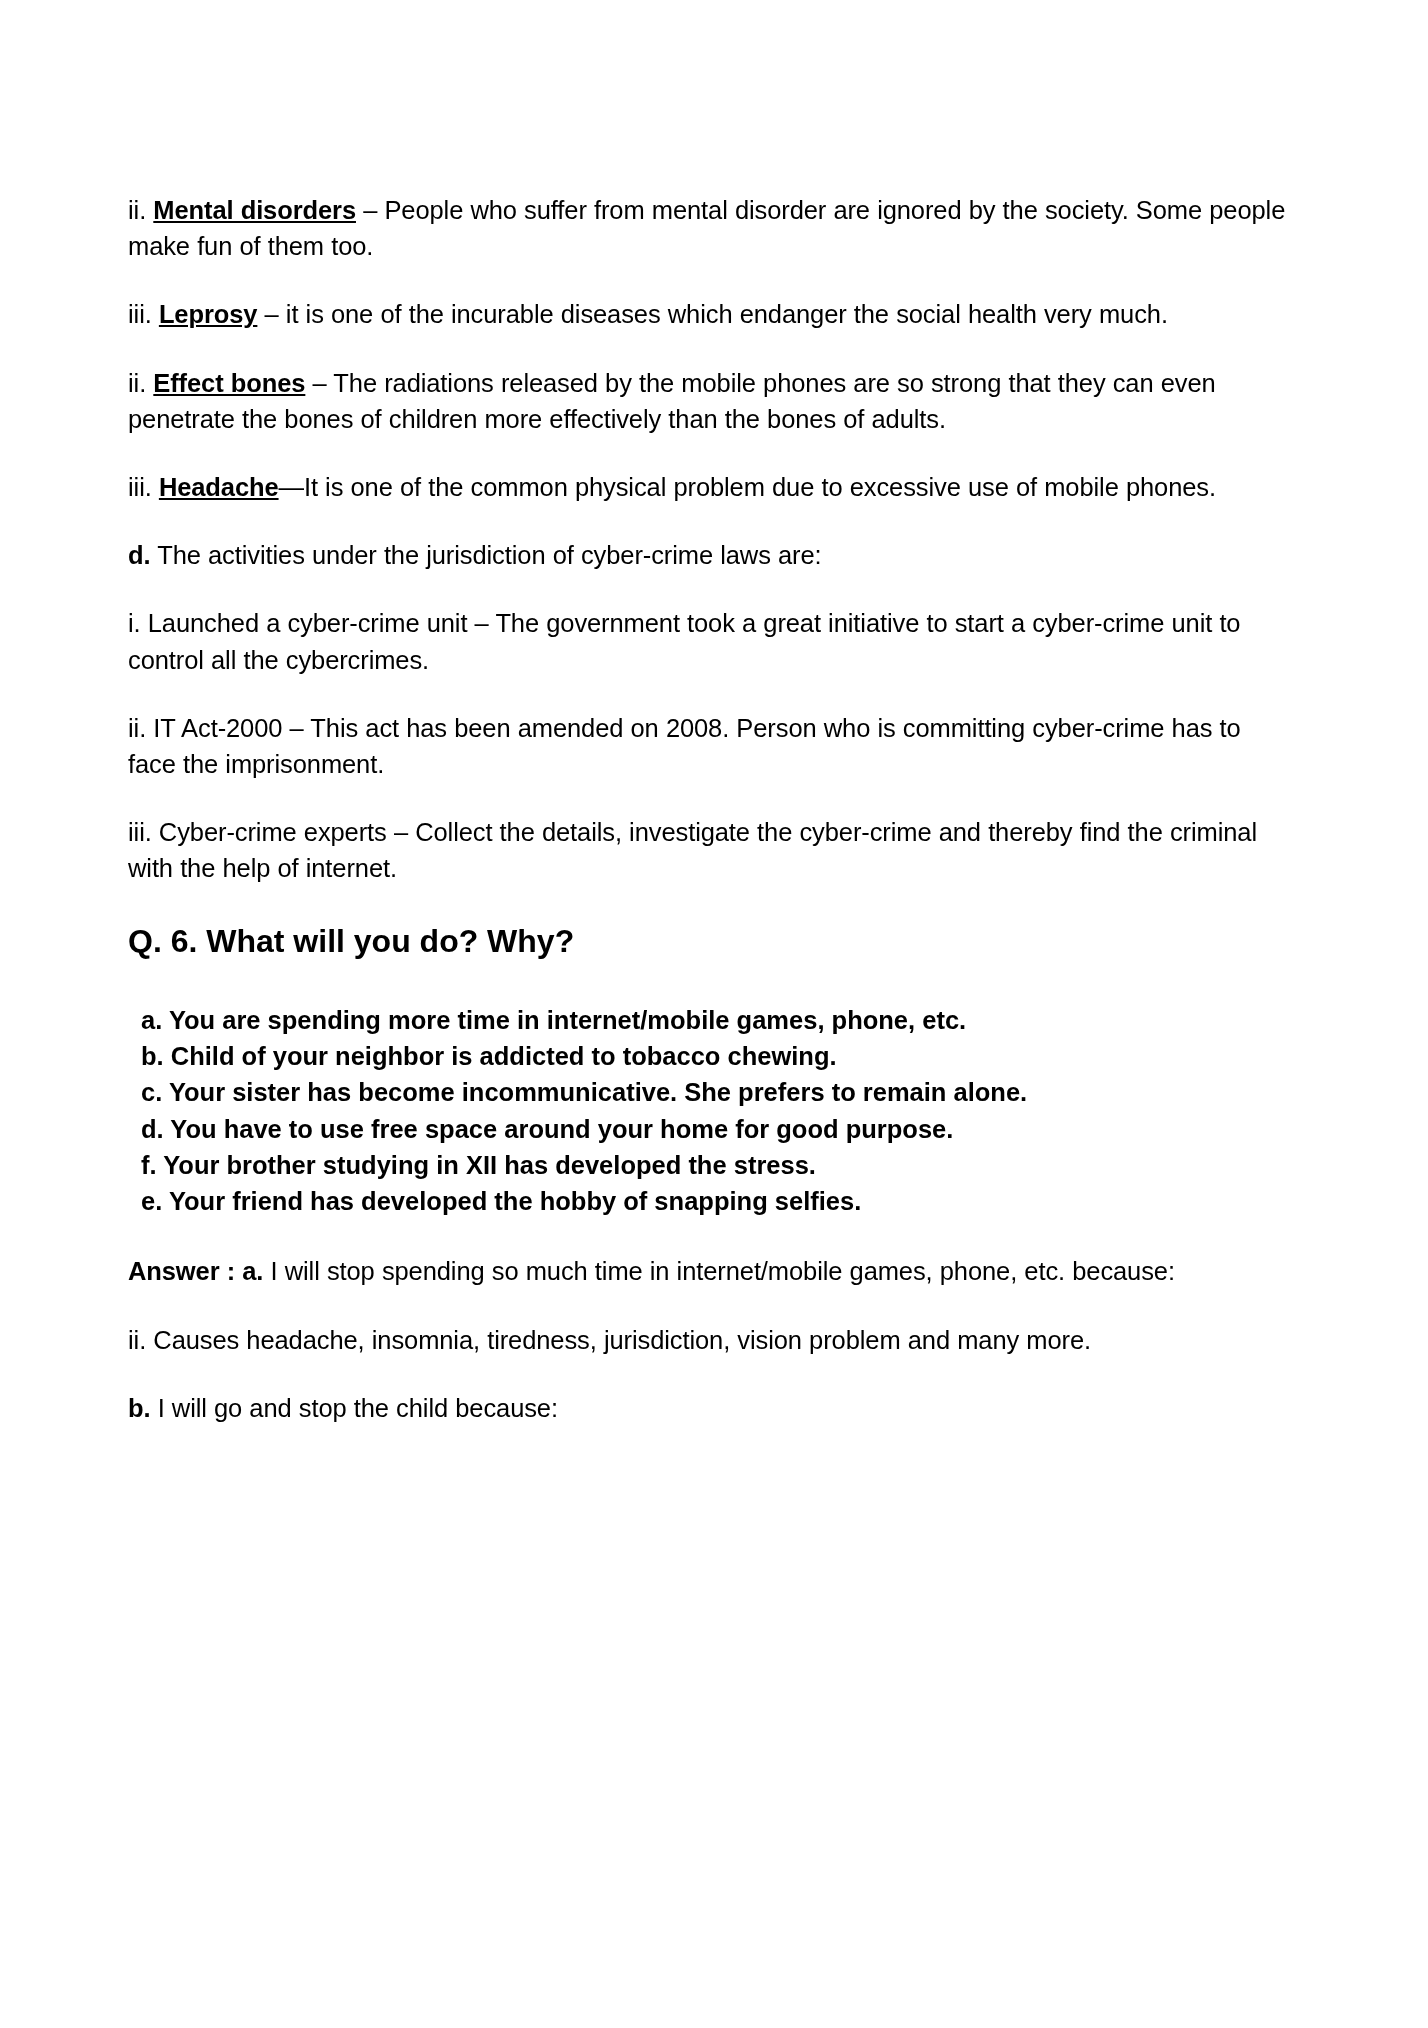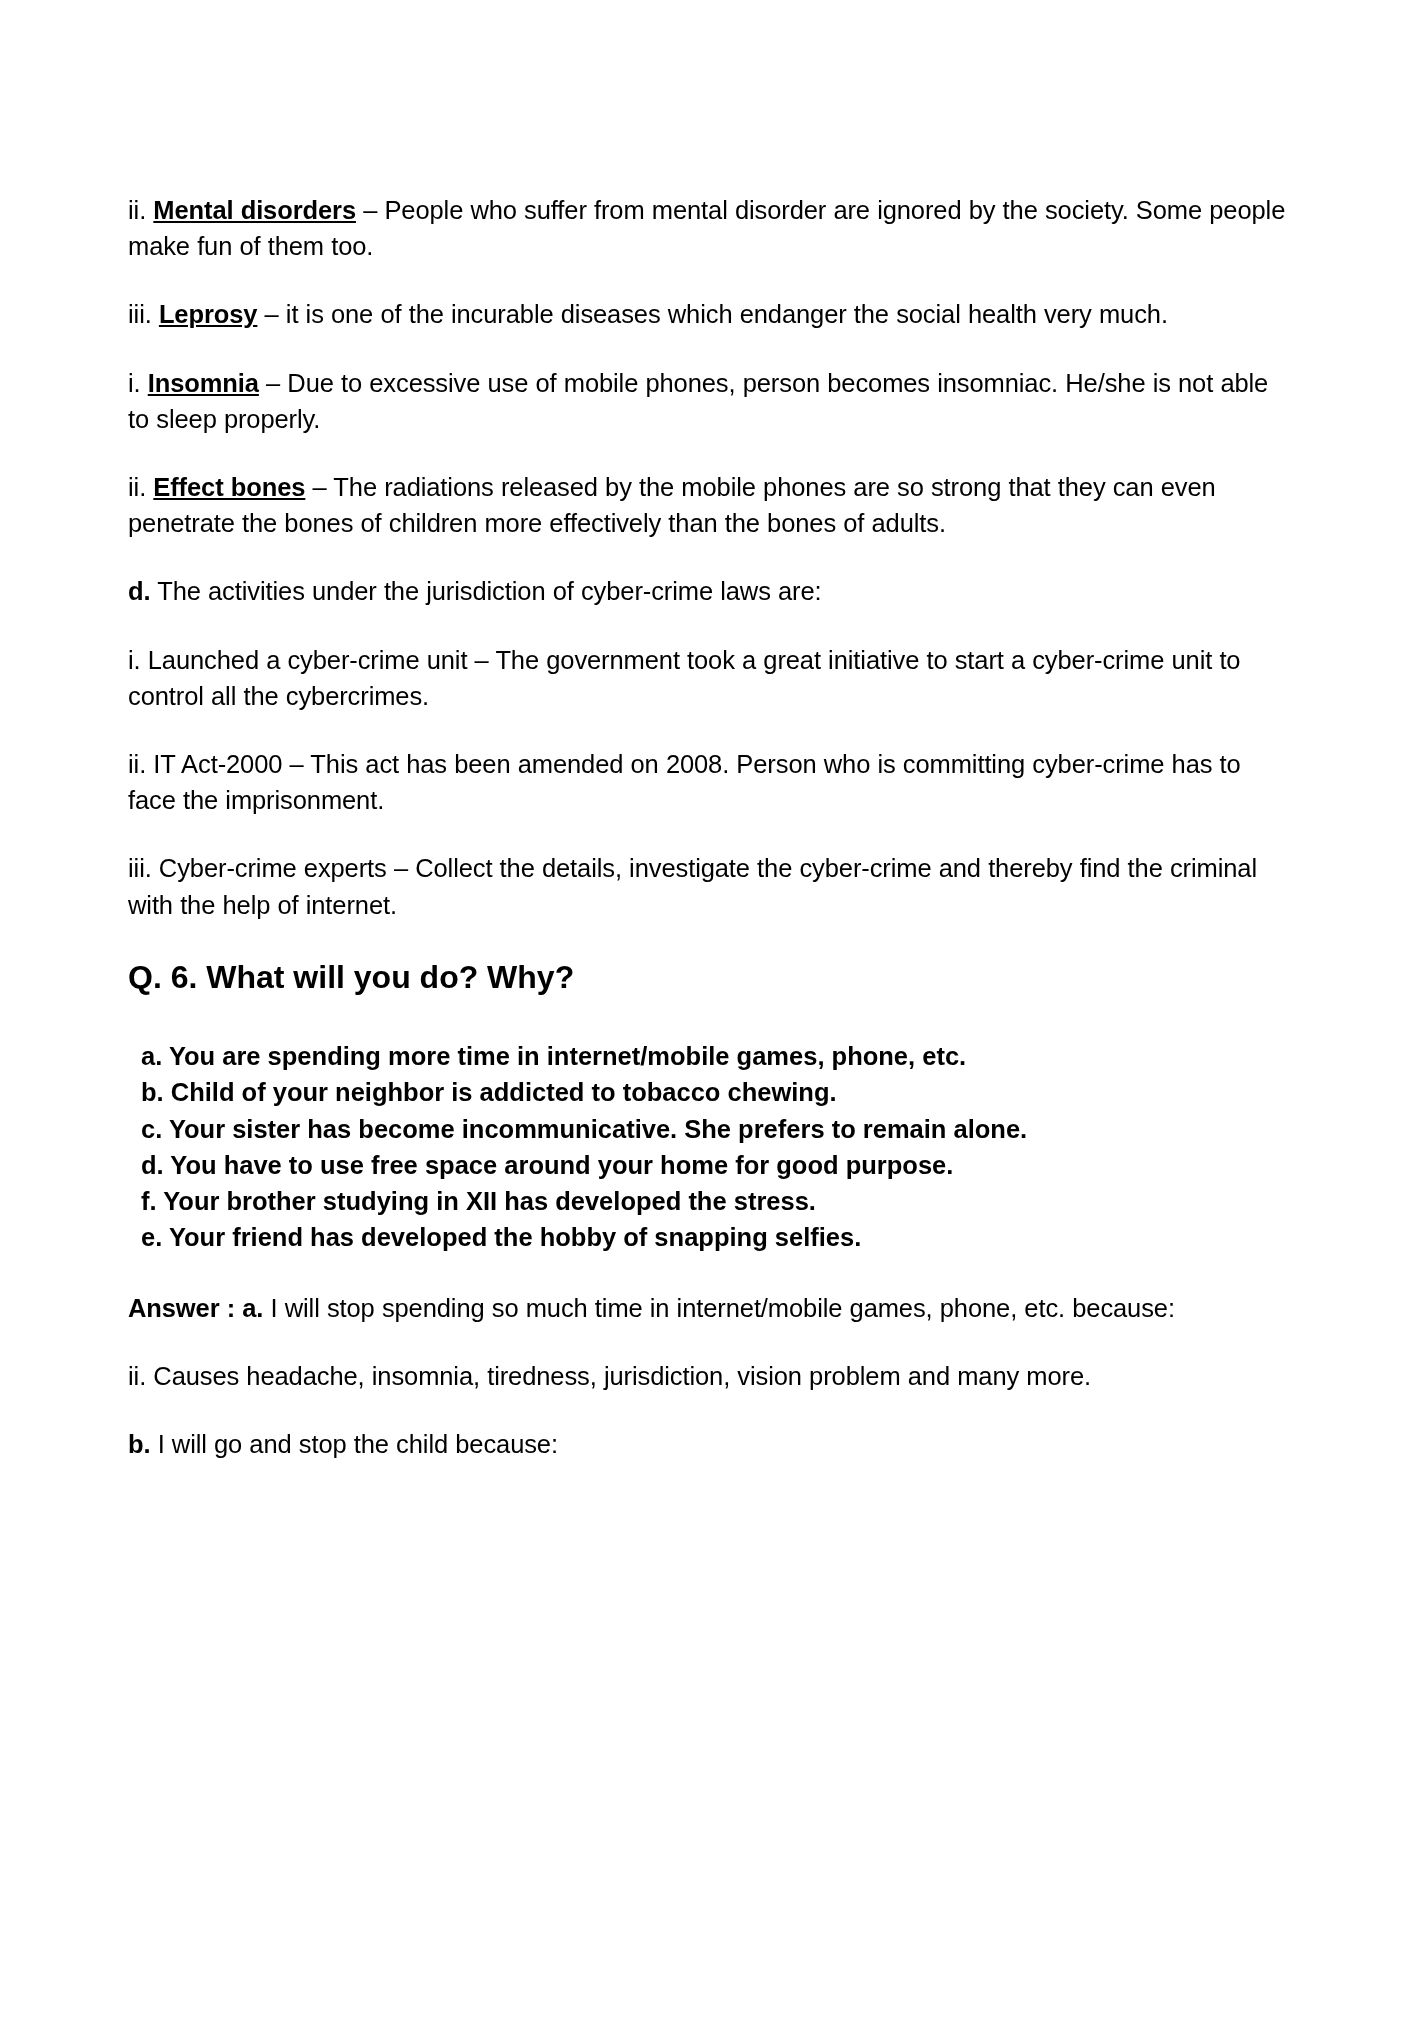--- a/index.html
+++ b/index.html
@@ -69,24 +69,24 @@
 <body>
 
 <div class="page">
   <div class="content">
 
     <p class="para"><span>ii.</span> <span class="bu">Mental disorders</span><span> – People who suffer from mental disorder are ignored by the society. Some people make fun of them too.</span></p>
 
     <p class="para"><span>iii.</span> <span class="bu">Leprosy</span><span> – it is one of the incurable diseases which endanger the social health very much.</span></p>
 
 
-    <p class="para"><span>i.</span> <span class="bu">Insomnia</span><span> – Due to excessive use of mobile phones, person becomes insomniac. He/she is not able to sleep properly.</span></p>
 
     <p class="para"><span>ii.</span> <span class="bu">Effect bones</span><span> – The radiations released by the mobile phones are so strong that they can even penetrate the bones of children more effectively than the bones of adults.</span></p>
 
+    <p class="para"><span>iii.</span> <span class="bu">Headache</span><span>—It is one of the common physical problem due to excessive use of mobile phones.</span></p>
 
     <p class="para"><span class="b">d.</span><span> The activities under the jurisdiction of cyber-crime laws are:</span></p>
 
     <p class="para"><span>i.</span><span> Launched a cyber-crime unit – The government took a great initiative to start a cyber-crime unit to control all the cybercrimes.</span></p>
 
     <p class="para"><span>ii.</span><span> IT Act-2000 – This act has been amended on 2008. Person who is committing cyber-crime has to face the imprisonment.</span></p>
 
     <p class="para"><span>iii.</span><span> Cyber-crime experts – Collect the details, investigate the cyber-crime and thereby find the criminal with the help of internet.</span></p>
 
     <p class="qhead gap-after-head">Q. 6. What will you do? Why?</p>

